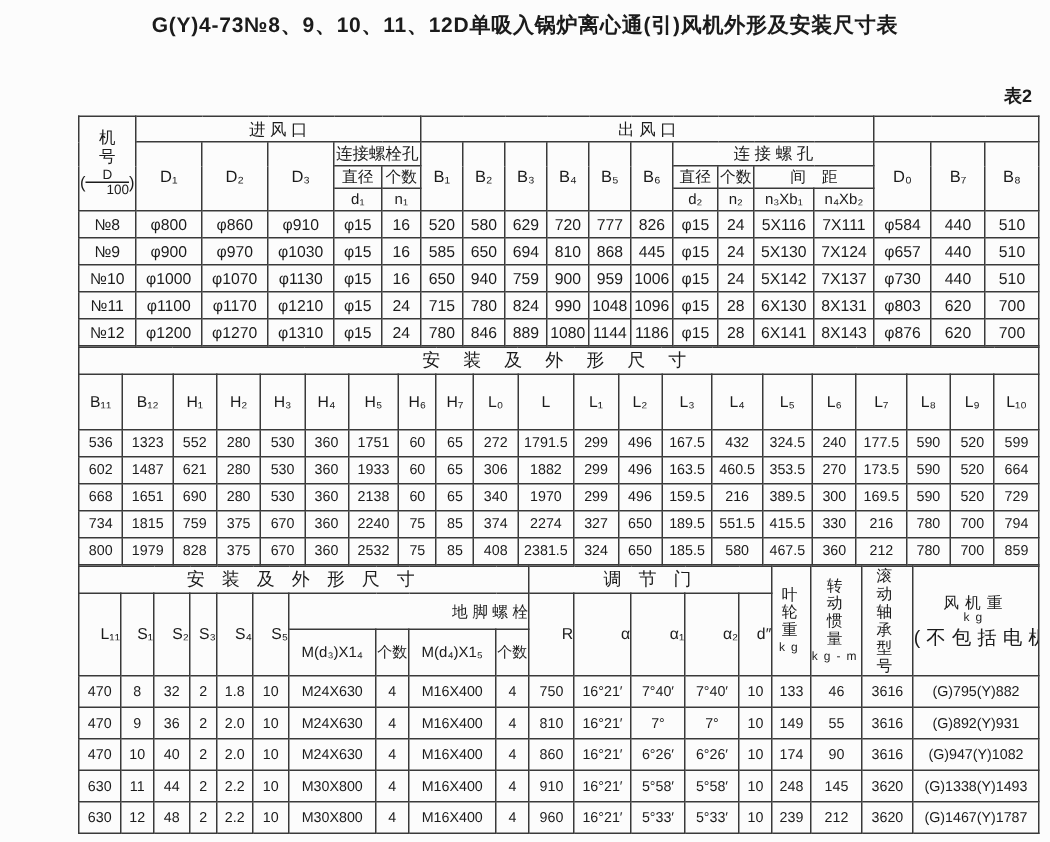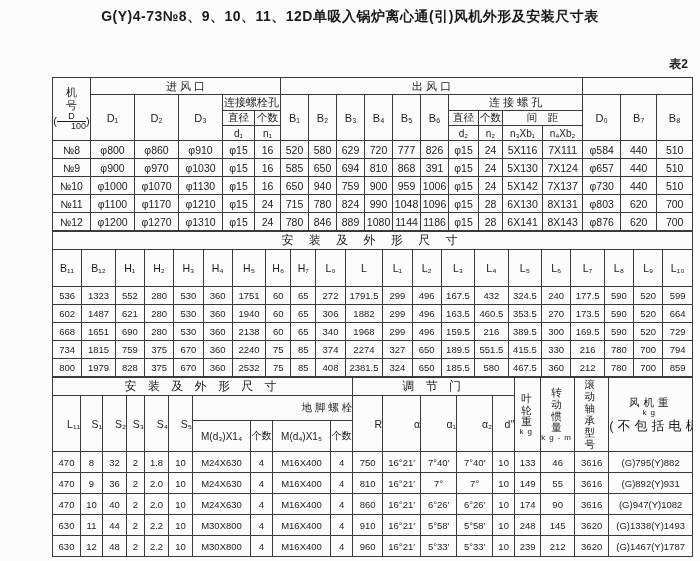--- a/index.html
+++ b/index.html
@@ -38,21 +38,21 @@
   
   .t3 .sect th { font-size:12px; height:16px; letter-spacing:4px; }
   .t3 th { font-size:10.5px; }
   .t3 .r2 th { height:18px;text-align:right; }
   .t3 .r3 th { height:30px; font-size:10px; }
   .t3 tbody.data td { font-size:9.5px; height:20px; }
   .frac { display:inline-block; vertical-align:middle; font-size:9px; line-height:1.05; }
   .frac .ft { display:block; border-bottom:1px solid #1b1b1b; padding:0 2px; }
   .frac .fb { display:block;margin-left:14px; }
   .mh { line-height:1.15; font-size:11px; }
-  .vlabel { display:inline-block; width:13px; white-space:normal; line-height:1.12; font-size:10.5px; }
+  .vlabel { display:inline-block; width:13px; white-space:normal; line-height:1.12; font-size:10.5px;font-family:Liberation Mono, monospace; }
   .w2label { display:inline-block; width:24px; white-space:normal; line-height:1.15; font-size:10.5px; }
   .unit { display:block; font-size:8px; line-height:1; }
   .wlabel { white-space:normal; line-height:1.15; font-size:10.5px;text-align:center; }
   .wnote { display:block; font-size:13px; }
 </style>
 </head>
 <body>
 
 <div class="title">G(Y)4-73№8、9、10、11、12D单吸入锅炉离心通(引)风机外形及安装尺寸表</div>
 <div class="tbl-label">表2</div>
@@ -153,21 +153,21 @@
           <td>φ900</td>
           <td>φ970</td>
           <td>φ1030</td>
           <td>φ15</td>
           <td>16</td>
           <td>585</td>
           <td>650</td>
           <td>694</td>
           <td>810</td>
           <td>868</td>
-          <td>391</td>
+          <td>445</td>
           <td>φ15</td>
           <td>24</td>
           <td>5X130</td>
           <td>7X124</td>
           <td>φ657</td>
           <td>440</td>
           <td>510</td>
         </tr>
         <tr>
           <td>№10</td>
@@ -313,21 +313,21 @@
           <td>520</td>
           <td>599</td>
         </tr>
         <tr>
           <td>602</td>
           <td>1487</td>
           <td>621</td>
           <td>280</td>
           <td>530</td>
           <td>360</td>
-          <td>1940</td>
+          <td>1933</td>
           <td>60</td>
           <td>65</td>
           <td>306</td>
           <td>1882</td>
           <td>299</td>
           <td>496</td>
           <td>163.5</td>
           <td>460.5</td>
           <td>353.5</td>
           <td>270</td>
@@ -340,21 +340,21 @@
           <td>668</td>
           <td>1651</td>
           <td>690</td>
           <td>280</td>
           <td>530</td>
           <td>360</td>
           <td>2138</td>
           <td>60</td>
           <td>65</td>
           <td>340</td>
-          <td>1968</td>
+          <td>1970</td>
           <td>299</td>
           <td>496</td>
           <td>159.5</td>
           <td>216</td>
           <td>389.5</td>
           <td>300</td>
           <td>169.5</td>
           <td>590</td>
           <td>520</td>
           <td>729</td>

